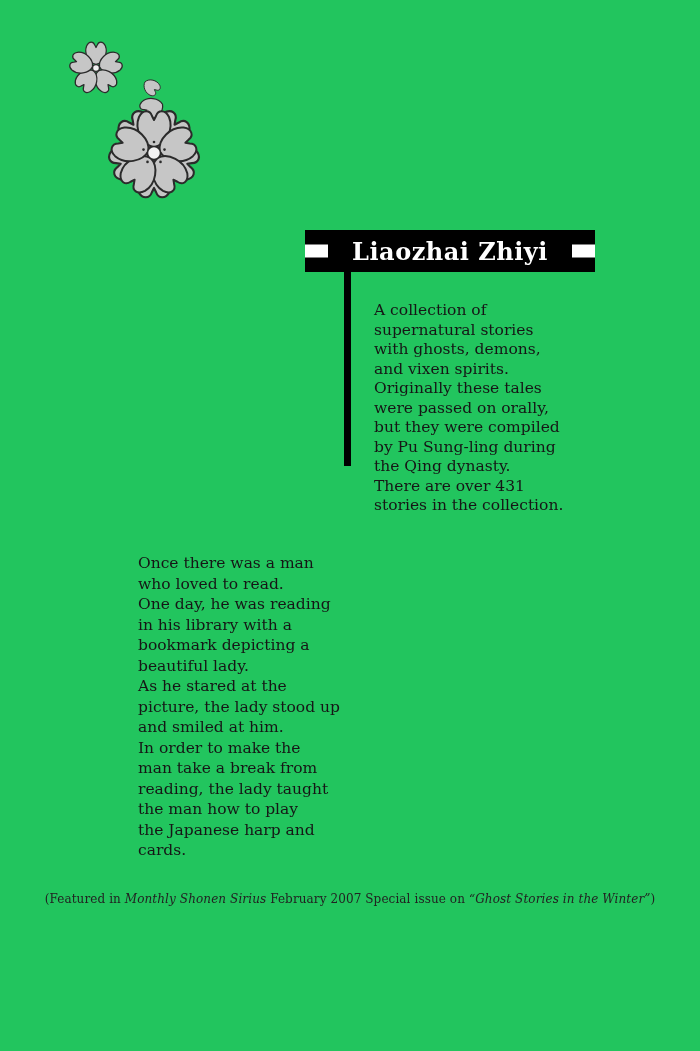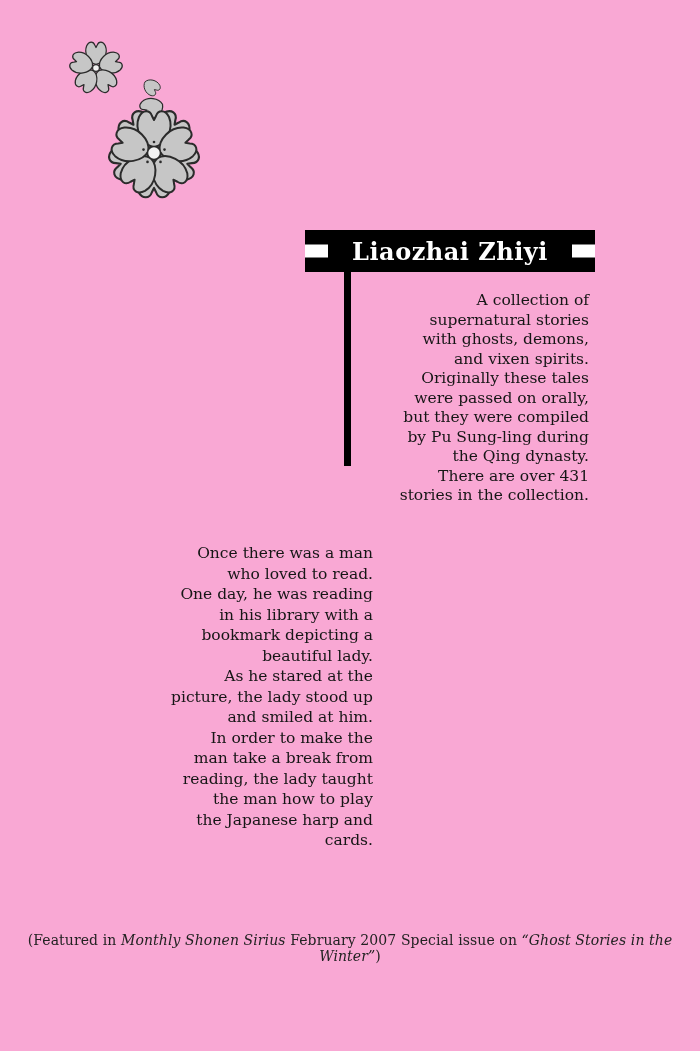--- a/index.html
+++ b/index.html
@@ -4,21 +4,21 @@
 <style>
   html, body {
     margin: 0;
     padding: 0;
     background: #ffffff;
   }
   .page {
     position: relative;
     width: 700px;
     height: 1051px;
-    background: #f9a8d4;
+    background: #22c55e;
     overflow: hidden;
     font-family: "DejaVu Serif", serif;
     color: #161616;
   }
   .flowers {
     position: absolute;
     left: 50px;
     top: 35px;
   }
   .banner {
@@ -71,22 +71,22 @@
   .connector-line {
     position: absolute;
     left: 344px;
     top: 270px;
     width: 7px;
     height: 196px;
     background: #000000;
   }
   .para {
     position: absolute;
-    margin: 6px;
-    text-align: right;
+    margin: 16px;
+    text-align: left;
     white-space: pre-line;
     color: #161616;
   }
   .para-liaozhai {
     left: 358px;
     top: 285px;
     width: 225px;
     font-size: 15.5px;
     line-height: 19.5px;
   }
@@ -94,23 +94,23 @@
     left: 122px;
     top: 537px;
     width: 245px;
     font-size: 15.5px;
     line-height: 20.5px;
   }
   .footer {
     position: absolute;
     left: 0;
     right: 0;
-    top: 932px;
+    top: 892px;
     text-align: center;
-    font-size: 14px;
+    font-size: 12px;
     color: #222222;
     letter-spacing: 0.1px;
   }
   .italic {
     font-style: italic;
   }
 </style>
 </head>
 <body>
 

